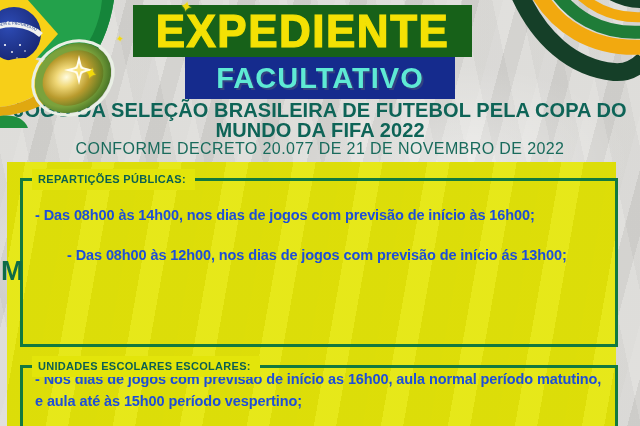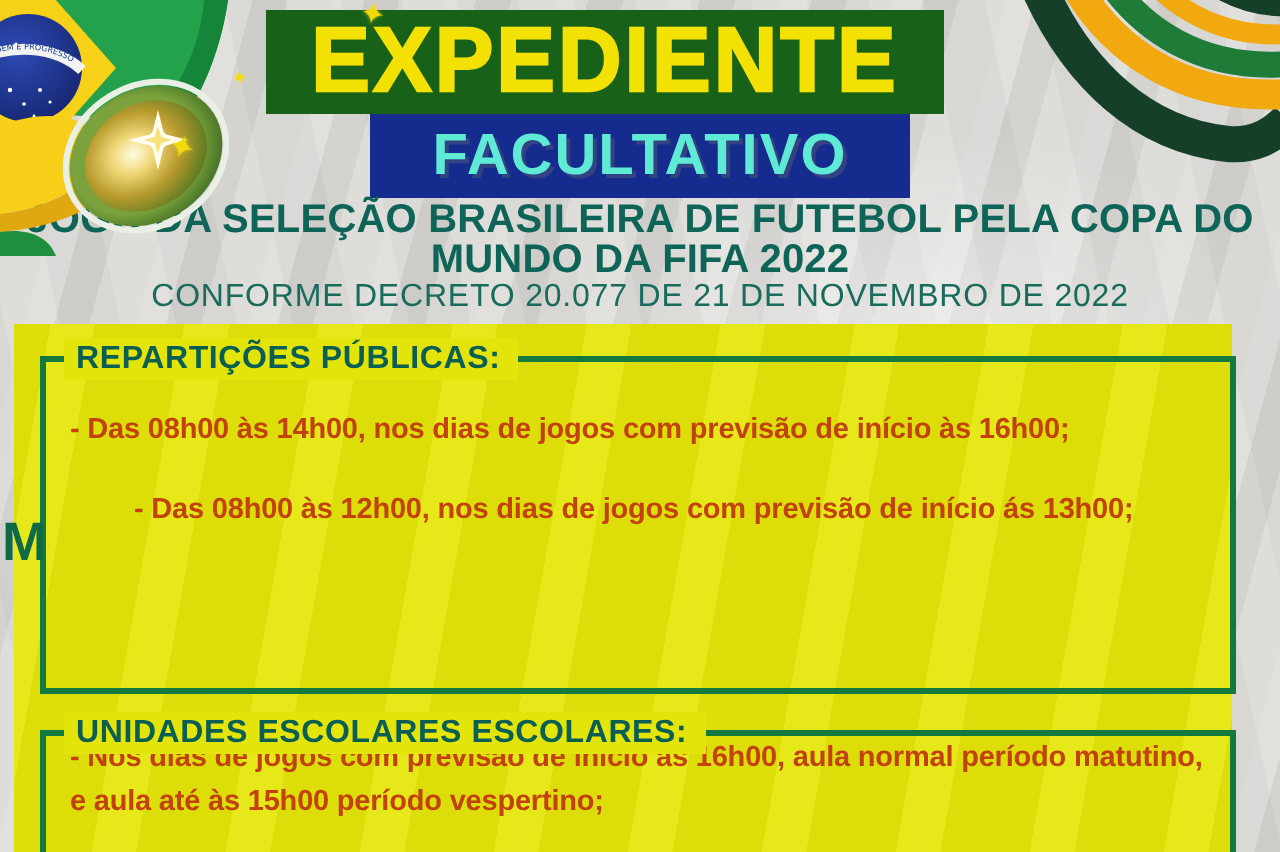--- a/index.html
+++ b/index.html
@@ -49,26 +49,26 @@
       #e3e50a;
   }
   .edge-letter{
     position:absolute;left:1px;top:256px;font-size:27px;font-weight:bold;
     color:#0e6b46;z-index:6;line-height:30px;
   }
   
   .secbox{position:absolute;border:3px solid #12793f;z-index:3;}
   .secbox .heading{
     position:absolute;top:-12px;left:9px;background:#e3e50a;
-    padding:0 9px 0 6px;font-size:16px;font-weight:bold;color:#0b5f52;
+    padding:0 9px 0 6px;font-size:11px;font-weight:bold;color:#0b5f52;
     letter-spacing:.3px;white-space:nowrap;line-height:21px;
   }
   .box1{left:20px;top:178px;width:592px;height:163px;}
   .box2{left:20px;top:365px;width:592px;height:75px;}
-  .sec-body{padding:0 8px 0 12px;color:#c2410c;font-weight:bold;}
+  .sec-body{padding:0 8px 0 12px;color:#1d4ed8;font-weight:bold;}
   .sec-item{font-size:14.5px;line-height:21px;letter-spacing:-.1px;}
   .box1 .sec-item.i1{margin-top:24px;}
   .box1 .sec-item.i2{margin-top:19px;margin-left:32px;}
   .box1 .sec-item.i3{margin-top:18px;}
   .box2 .sec-item.i1{margin-top:0;line-height:22px;}
   
   .flag-wrap{position:absolute;left:0;top:0;width:158px;height:128px;z-index:2;}
   .ribbon-wrap{position:absolute;right:0;top:0;width:138px;height:130px;z-index:2;}
   .star{position:absolute;color:#f2d90a;z-index:4;text-shadow:0 0 2px rgba(250,230,40,.8);}
   .star.s1{left:180px;top:-2px;font-size:15px;transform:rotate(12deg);}

